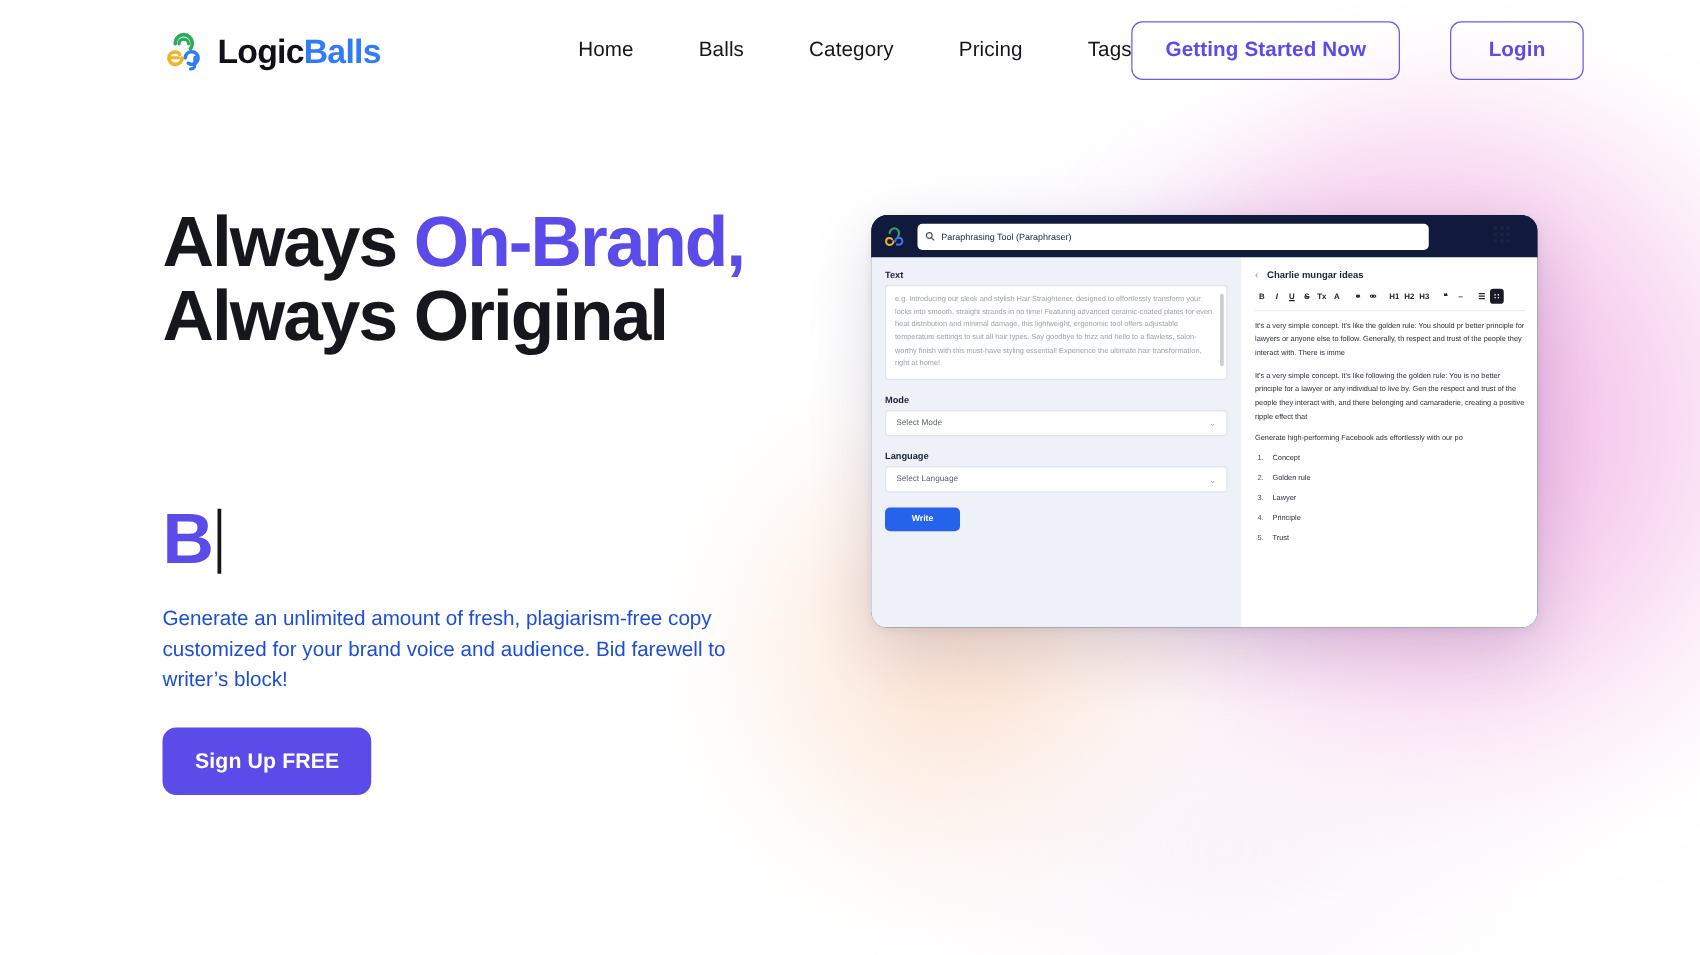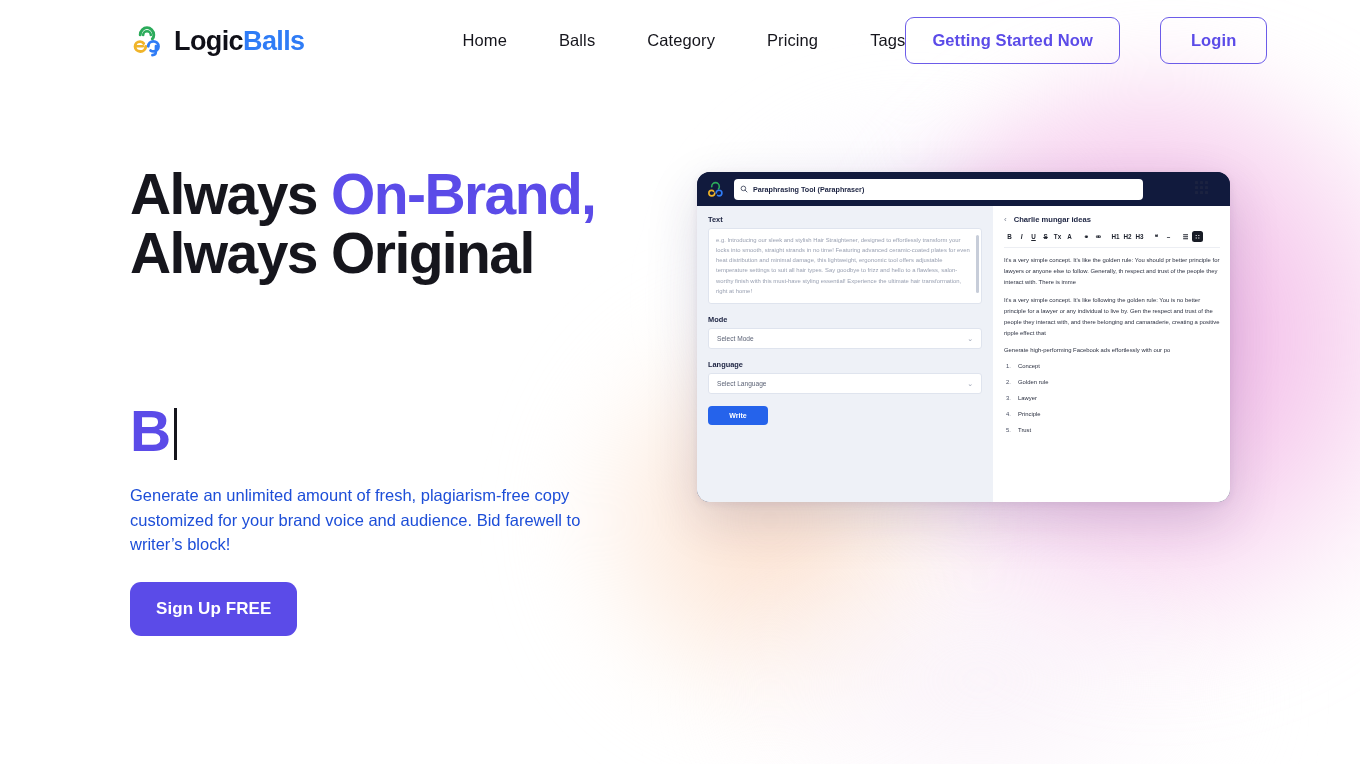--- a/index.html
+++ b/index.html
@@ -217,21 +217,21 @@
     display: flex;
     align-items: center;
     padding: 0 6px;
     gap: 5px;
     margin-right: 78px;
   }
   .mock-search .mag { width: 8px; height: 8px; flex: none; }
   .mock-search-text {
     font-size: 7.2px;
     color: #1b2240;
-    font-weight: bold;
+    font-weight: normal;
     white-space: nowrap;
     overflow: hidden;
   }
   .grid-icon {
     position: absolute;
     right: 22px;
     top: 9px;
     display: grid;
     grid-template-columns: repeat(3, 3px);
     grid-template-rows: repeat(3, 3px);

